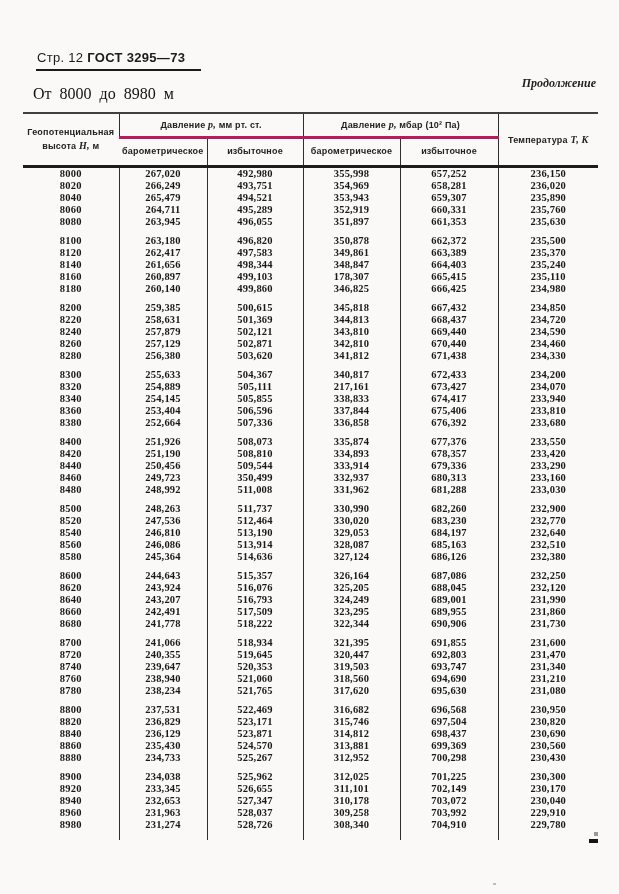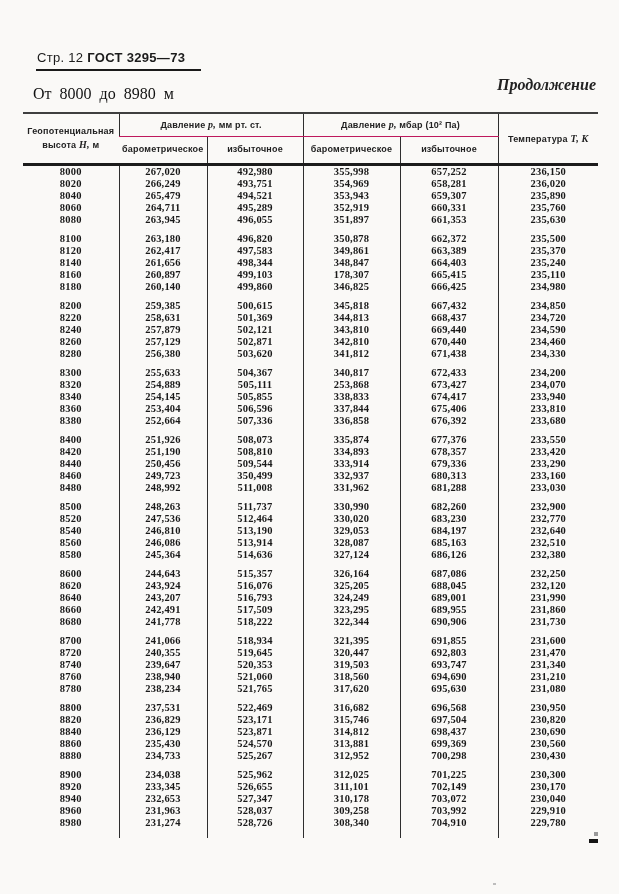--- a/index.html
+++ b/index.html
@@ -10,39 +10,39 @@
   }
   .doc-ref {
     position:absolute; left:36px; top:50px;
     font-size:13px; letter-spacing:.3px; white-space:nowrap;
     border-bottom:2px solid #1a1a1a; padding:0 16px 4px 1px;
   }
   .doc-ref .doc-num { font-weight:700; }
   .continuation {
     position:absolute; top:76px; right:23px;
     font-family:"Liberation Serif", serif; font-style:italic; font-weight:700;
-    font-size:16px; color:#222;
+    font-size:12px; color:#222;
   }
   .range-title {
     position:absolute; left:33px; top:85px;
     font-family:"Liberation Serif", serif; font-size:16px; word-spacing:4px; color:#111;
   }
   table.data {
     position:absolute; left:23px; top:112px; width:575px;
     border-collapse:collapse; table-layout:fixed;
     border-top:2px solid #3f3f3f;
   }
   thead { border-bottom:3px solid #1c1c1c; }
   th, td { padding:0; margin:0; }
   th {
     font-size:9px; font-weight:700; line-height:1.3; text-align:center;
     vertical-align:middle; color:#222; letter-spacing:.2px;
   }
   thead th + th { border-left:1px solid #2e2e2e; }
-  th.group-th { border-bottom:1px solid #be185d; height:22px;text-align:center; }
+  th.group-th { border-bottom:3px solid #be185d; height:22px;text-align:center; }
   th.sub-th { height:26px;margin-left:12px; }
   th em {
     font-style:italic; font-family:"Liberation Serif", serif; font-size:10px;
   }
   tbody td {
     font-family:"Liberation Serif", serif; font-weight:700; font-size:10.5px;
     height:12px; line-height:12px; text-align:center; letter-spacing:.2px; color:#191919;
   }
   tbody td + td { border-left:1px solid #2e2e2e; }
   tbody tr.gap td { height:7px; line-height:7px; font-size:1px; }
@@ -252,21 +252,21 @@
         <td>255,633</td>
         <td>504,367</td>
         <td>340,817</td>
         <td>672,433</td>
         <td>234,200</td>
       </tr>
       <tr>
         <td>8320</td>
         <td>254,889</td>
         <td>505,111</td>
-        <td>253,868</td>
+        <td>217,161</td>
         <td>673,427</td>
         <td>234,070</td>
       </tr>
       <tr>
         <td>8340</td>
         <td>254,145</td>
         <td>505,855</td>
         <td>338,833</td>
         <td>674,417</td>
         <td>233,940</td>

